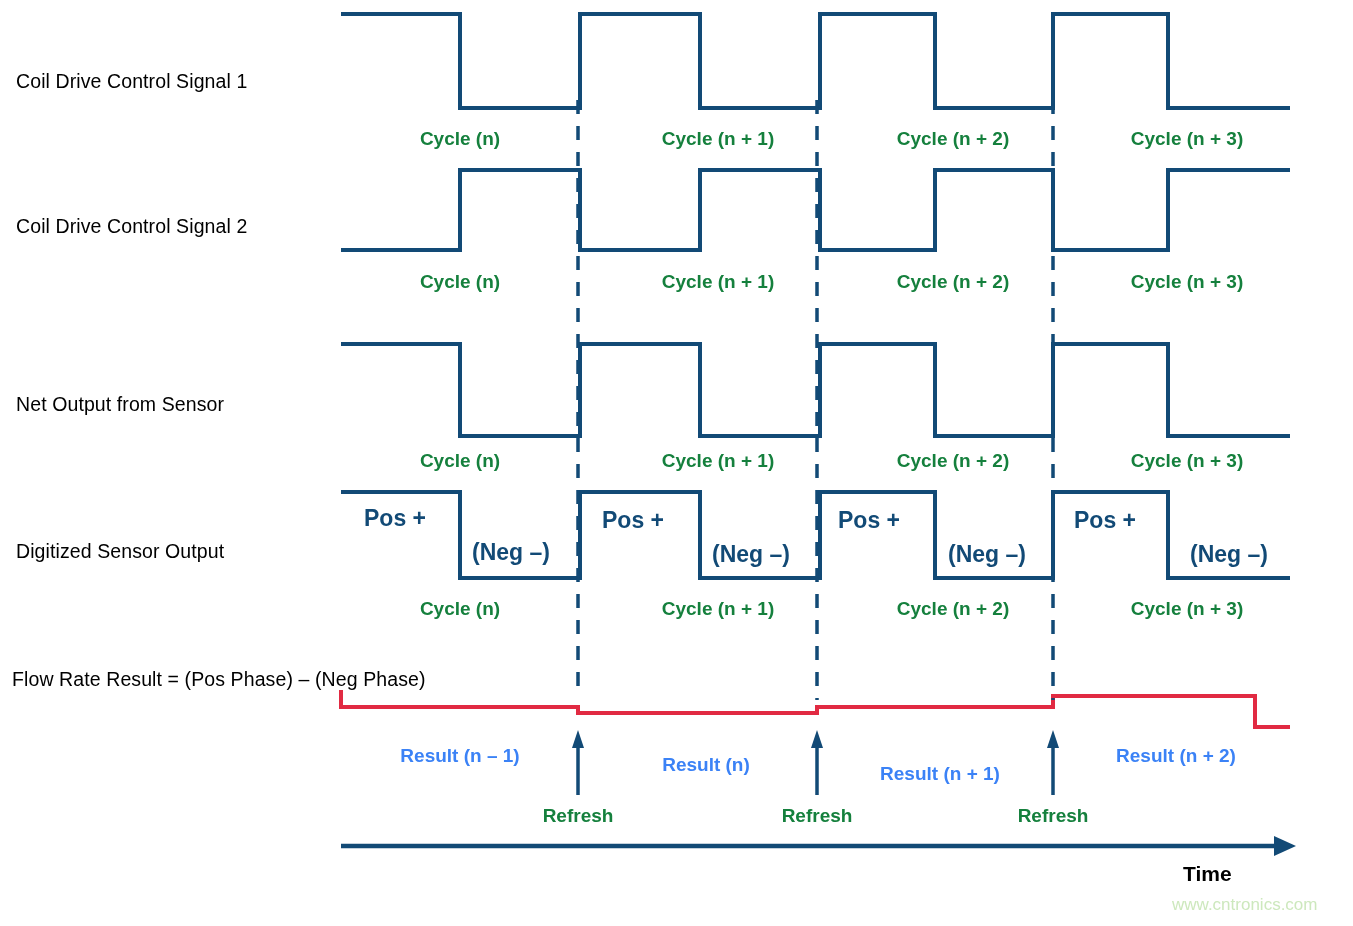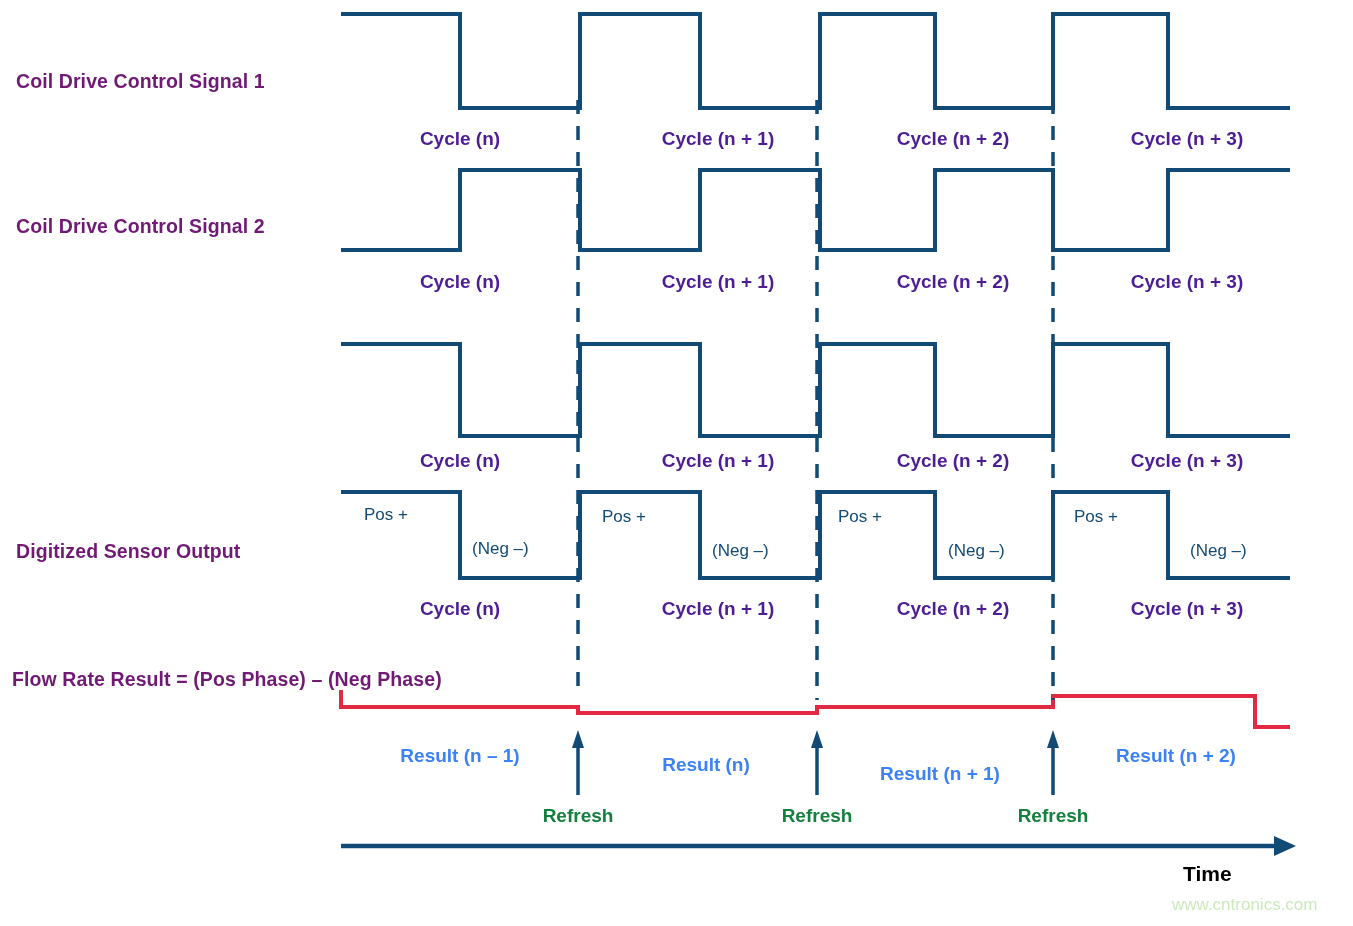--- a/index.html
+++ b/index.html
@@ -24,38 +24,38 @@
   svg.canvas {
     position: absolute;
     left: 0;
     top: 0;
     width: 1353px;
     height: 926px;
     display: block;
   }
   .row-label {
     position: absolute;
-    font-weight: bold;
+    font-weight: normal;
     font-size: 19.5px;
-    color: #701a75;
+    color: #000000;
     letter-spacing: 0.1px;
     white-space: nowrap;
   }
   .cyc-label {
     position: absolute;
     font-weight: bold;
     font-size: 19px;
-    color: #4c1d95;
+    color: #15803d;
     white-space: nowrap;
     text-align: center;
   }
   .phase-label {
     position: absolute;
-    font-weight: normal;
-    font-size: 17px;
+    font-weight: bold;
+    font-size: 23px;
     color: #124a76;
     white-space: nowrap;
   }
   .result-label {
     position: absolute;
     font-weight: bold;
     font-size: 19px;
     color: #3b82f6;
     white-space: nowrap;
     text-align: center;
@@ -119,20 +119,21 @@
 
     <g>
       <line x1="341" y1="846" x2="1280" y2="846" stroke="#124a76" stroke-width="4.5"></line>
       <polygon points="1296,846 1274,836 1274,856" fill="#124a76"></polygon>
     </g>
 
   </svg>
 
   <div class="row-label" style="left:16px; top:70px;">Coil Drive Control Signal 1</div>
   <div class="row-label" style="left:16px; top:215px;">Coil Drive Control Signal 2</div>
+  <div class="row-label" style="left:16px; top:393px;">Net Output from Sensor</div>
   <div class="row-label" style="left:12px; top:668px;">Flow Rate Result = (Pos Phase) – (Neg Phase)</div>
   <div class="row-label" style="left:16px; top:540px;">Digitized Sensor Output</div>
 
   <div class="cyc-label" style="left:350px; top:128px; width:220px;">Cycle (n)</div>
   <div class="cyc-label" style="left:600px; top:128px; width:236px;">Cycle (n + 1)</div>
   <div class="cyc-label" style="left:838px; top:128px; width:230px;">Cycle (n + 2)</div>
   <div class="cyc-label" style="left:1072px; top:128px; width:230px;">Cycle (n + 3)</div>
 
   <div class="cyc-label" style="left:350px; top:271px; width:220px;">Cycle (n)</div>
   <div class="cyc-label" style="left:600px; top:271px; width:236px;">Cycle (n + 1)</div>

